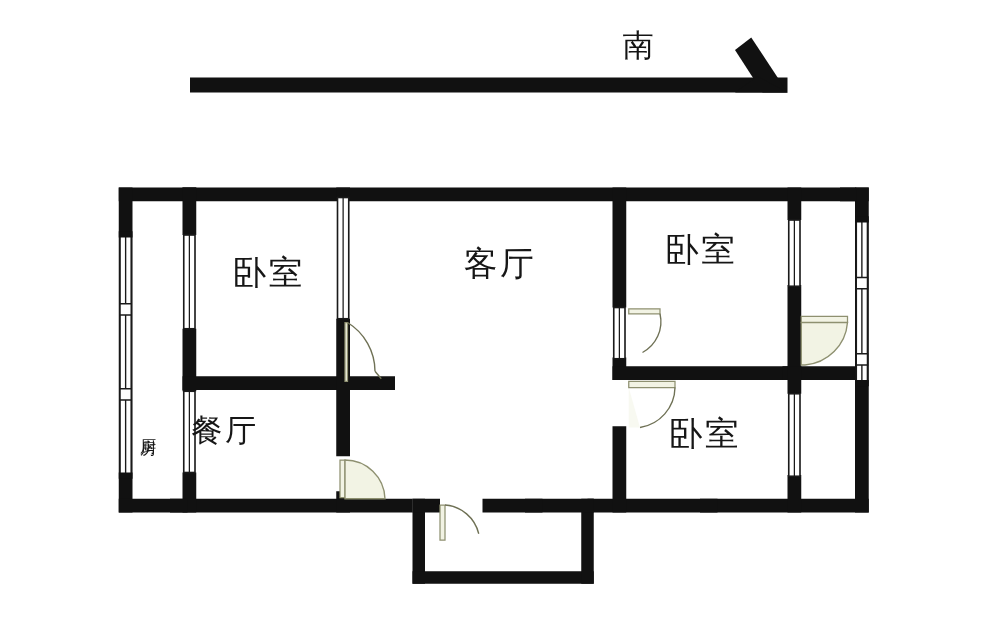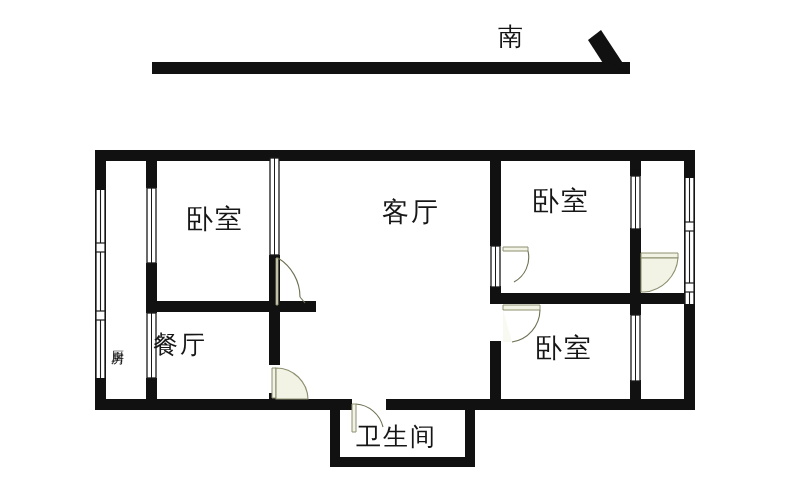--- a/index.html
+++ b/index.html
@@ -206,21 +206,20 @@
   </svg>
 
   <div class="compass-label" style="left:498px; top:24px;">南</div>
 
   <div class="room-label" style="left:186px; top:205px; font-size:27px;">卧室</div>
 
   <div class="room-label" style="left:153px; top:332px; font-size:25px;text-align:right;">餐厅</div>
 
   <div class="room-label vert-label" style="left:111px; top:340px; font-size:13px;">厨房</div>
 
-  <div class="room-label" style="left:382px; top:198px; font-size:27px;">客厅</div>
+  <div class="room-label" style="left:371px; top:198px; font-size:27px;">客厅</div>
 
   <div class="room-label" style="left:532px; top:187px; font-size:27px;">卧室</div>
 
   <div class="room-label" style="left:535px; top:334px; font-size:27px;">卧室</div>
 
-  <div class="room-label" style="left:356px; top:424px; font-size:25px;">卫生间</div>
 
 </div>
 
 </body></html>

